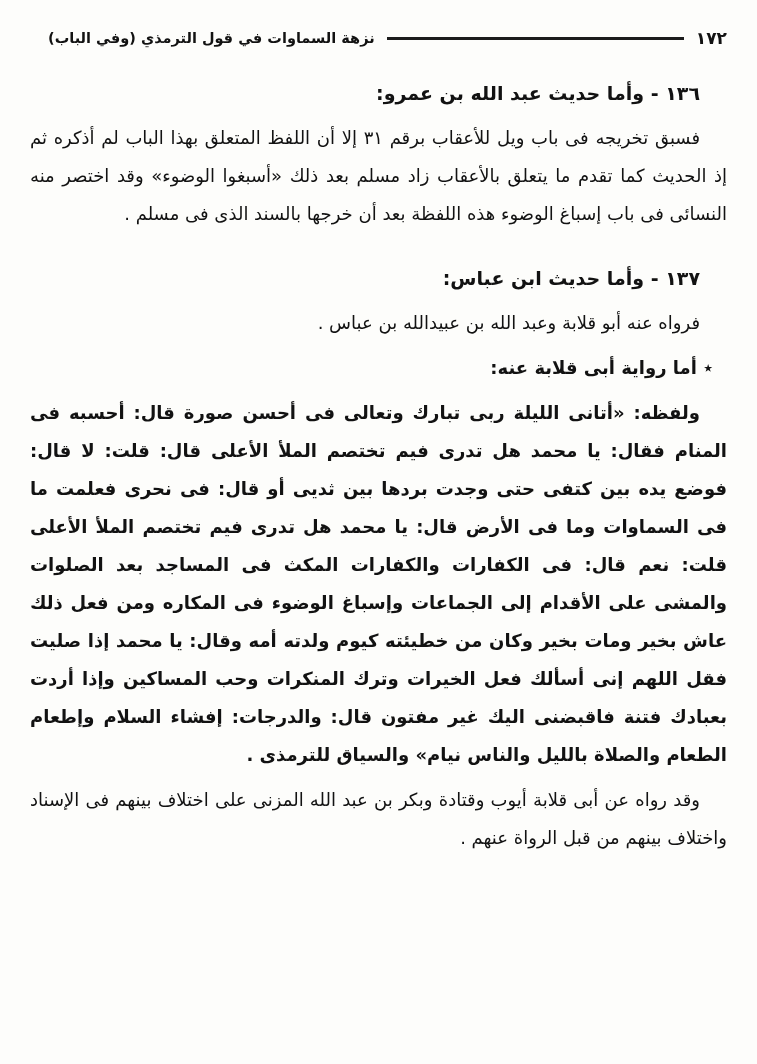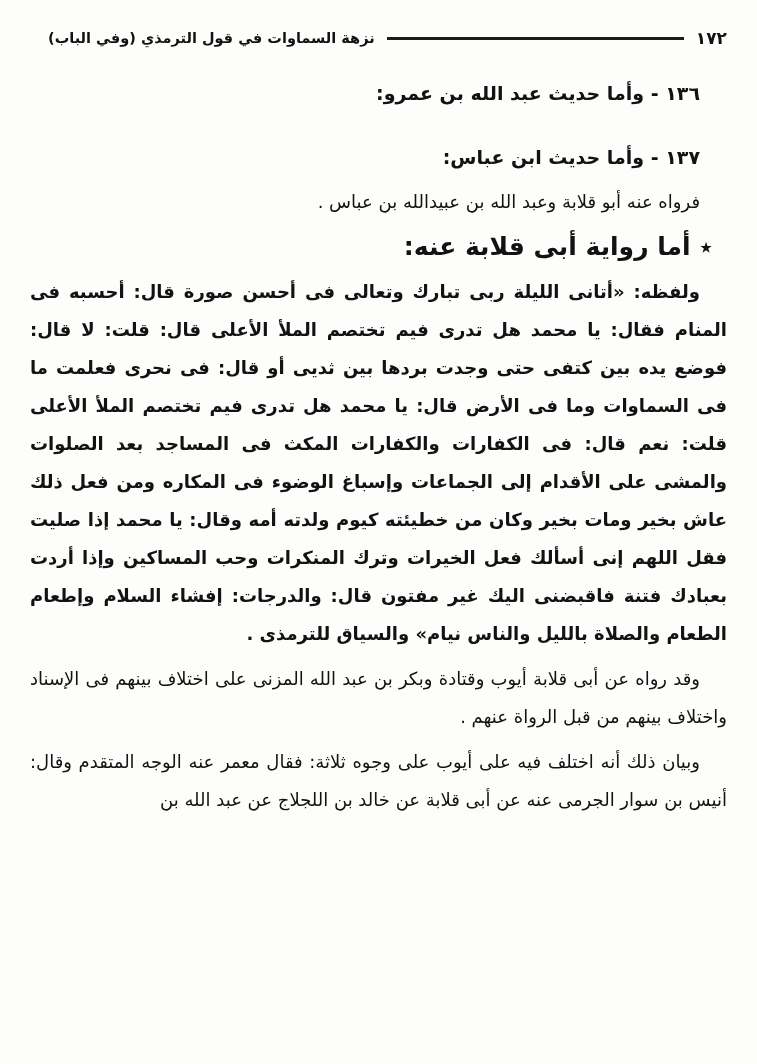--- a/index.html
+++ b/index.html
@@ -53,21 +53,21 @@
     text-align: justify;
     text-align-last: right;
     text-indent: 27px;
   }
   .content h2 {
     font-size: 19px;
     font-weight: bold;
     margin-top: 26px;
   }
   .content h3 {
-    font-size: 25px;
+    font-size: 18px;
     font-weight: bold;
     text-indent: 14px;
   }
   .content p.bold {
     font-weight: bold;
   }
 </style>
 </head>
 <body>
 
@@ -76,29 +76,29 @@
   <div class="running-header">
     <span class="page-number">١٧٢</span>
     <div class="header-rule"></div>
     <span class="book-title">نزهة السماوات في قول الترمذي (وفي الباب)</span>
   </div>
 
   <div class="content">
 
     <h2>١٣٦ - وأما حديث عبد الله بن عمرو:</h2>
 
+    <p>فسبق تخريجه فى باب ويل للأعقاب برقم ٣١ إلا أن اللفظ المتعلق بهذا الباب لم أذكره ثم إذ الحديث كما تقدم ما يتعلق بالأعقاب زاد مسلم بعد ذلك «أسبغوا الوضوء» وقد اختصر منه النسائى فى باب إسباغ الوضوء هذه اللفظة بعد أن خرجها بالسند الذى فى مسلم .</p>
 
     <h2>١٣٧ - وأما حديث ابن عباس:</h2>
 
     <p>فرواه عنه أبو قلابة وعبد الله بن عبيدالله بن عباس .</p>
 
     <h3>٭ أما رواية أبى قلابة عنه:</h3>
 
 
     <p class="bold">ولفظه: «أتانى الليلة ربى تبارك وتعالى فى أحسن صورة قال: أحسبه فى المنام فقال: يا محمد هل تدرى فيم تختصم الملأ الأعلى قال: قلت: لا قال: فوضع يده بين كتفى حتى وجدت بردها بين ثديى أو قال: فى نحرى فعلمت ما فى السماوات وما فى الأرض قال: يا محمد هل تدرى فيم تختصم الملأ الأعلى قلت: نعم قال: فى الكفارات والكفارات المكث فى المساجد بعد الصلوات والمشى على الأقدام إلى الجماعات وإسباغ الوضوء فى المكاره ومن فعل ذلك عاش بخير ومات بخير وكان من خطيئته كيوم ولدته أمه وقال: يا محمد إذا صليت فقل اللهم إنى أسألك فعل الخيرات وترك المنكرات وحب المساكين وإذا أردت بعبادك فتنة فاقبضنى اليك غير مفتون قال: والدرجات: إفشاء السلام وإطعام الطعام والصلاة بالليل والناس نيام» والسياق للترمذى .</p>
 
     <p>وقد رواه عن أبى قلابة أيوب وقتادة وبكر بن عبد الله المزنى على اختلاف بينهم فى الإسناد واختلاف بينهم من قبل الرواة عنهم .</p>
 
-    <p>وبيان ذلك أنه اختلف فيه على أيوب على وجوه ثلاثة: فقال معمر عنه الوجه المتقدم وقال: أنيس بن سوار الجرمى عنه عن أبى قلابة عن خالد بن اللجلاج عن عبد الله بن</p>
 
   </div>
 
 </div>
 
 </body></html>

